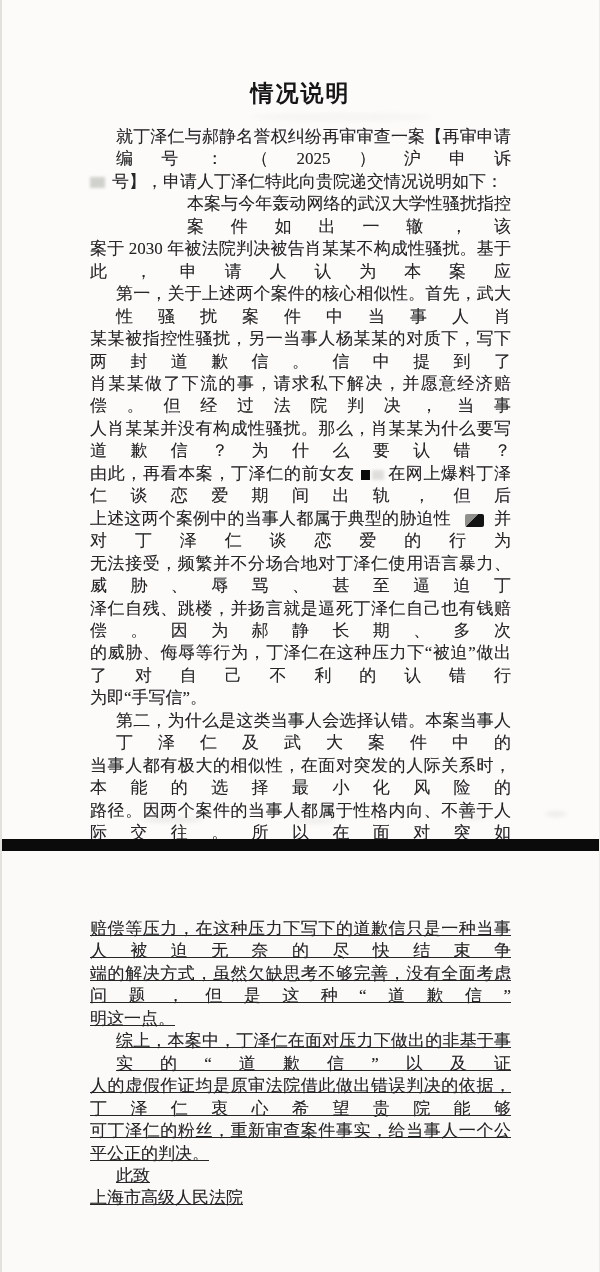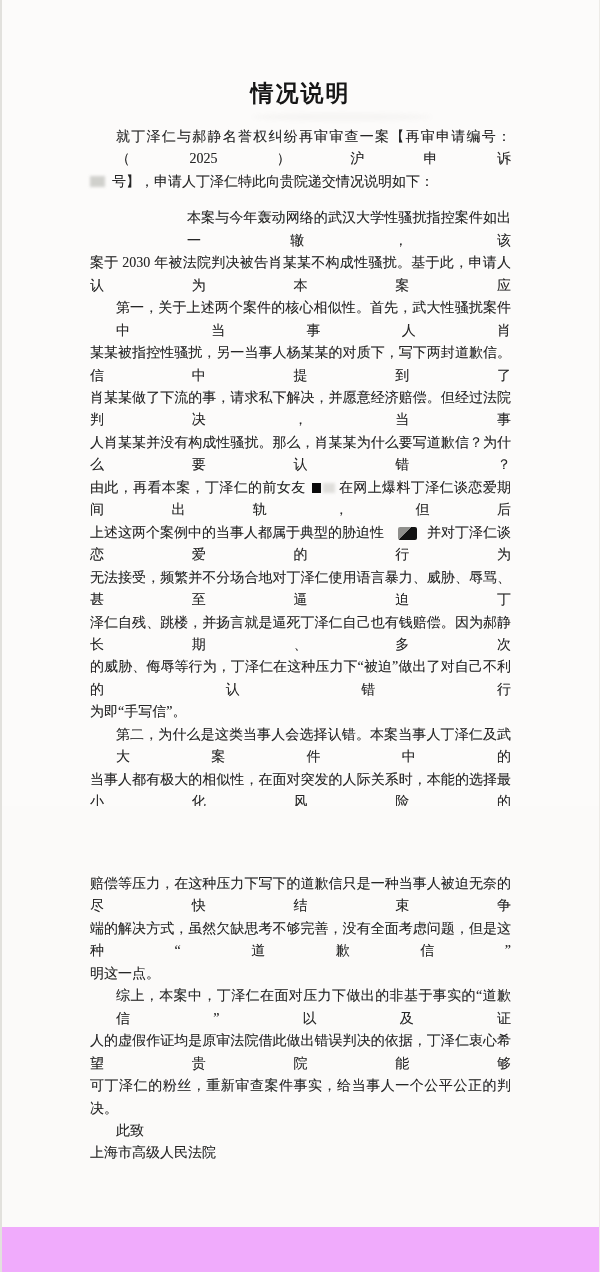--- a/index.html
+++ b/index.html
@@ -1,38 +1,38 @@
 <!DOCTYPE html>
 <html><head>
 <meta charset="utf-8">
 <style>
   html,body{margin:0;padding:0;background:#ffffff;}
   .photo{
     position:relative;width:600px;height:1272px;overflow:hidden;
-    background:#f0abfc;
+    background:#22c55e;
     border-left:2px solid #e2e1dd;border-right:1px solid #edebe7;
     box-sizing:border-box;
     font-family:"Liberation Serif","DejaVu Serif",serif;
     color:#262626;
   }
   .page{position:absolute;left:0;right:0;box-sizing:border-box;background:#fcfbfa;}
   .page1{top:0;height:839px;padding:78px 88px 0;}
-  .page2{top:806px;height:421px;padding:67px 88px 12px;background:#fbfaf9;}
+  .page2{top:851px;height:421px;padding:67px 88px 12px;background:#fbfaf9;text-decoration:underline;}
   .sep-bar{position:absolute;top:839px;left:0;width:600px;height:12px;background:#0b0b0b;}
   h1.doc-title{
     margin:0 0 17px;text-align:center;font-size:23px;font-weight:bold;
     letter-spacing:2px;color:#161616;
   }
   .line{
-    font-size:14px;line-height:22.45px;text-align:justify;
+    font-size:17px;line-height:22.45px;text-align:justify;
     text-shadow:0 0 .5px rgba(45,45,45,.35);
   }
   .j{text-align-last:justify;}
   .ind{padding-left:26px;}
-  .bigind{padding-left:97px;margin-top:14px;}
+  .bigind{padding-left:97px;}
   
   .blur-redact{
     display:inline-block;width:15px;height:11px;background:#c9c9c5;
     filter:blur(1.5px);opacity:.85;margin-right:7px;vertical-align:-1px;
   }
   .redact-sq{
     display:inline-block;width:9px;height:10px;background:#0a0a0a;
     margin:0 2px 0 6px;vertical-align:-1px;
   }
   .redact-ghost{

